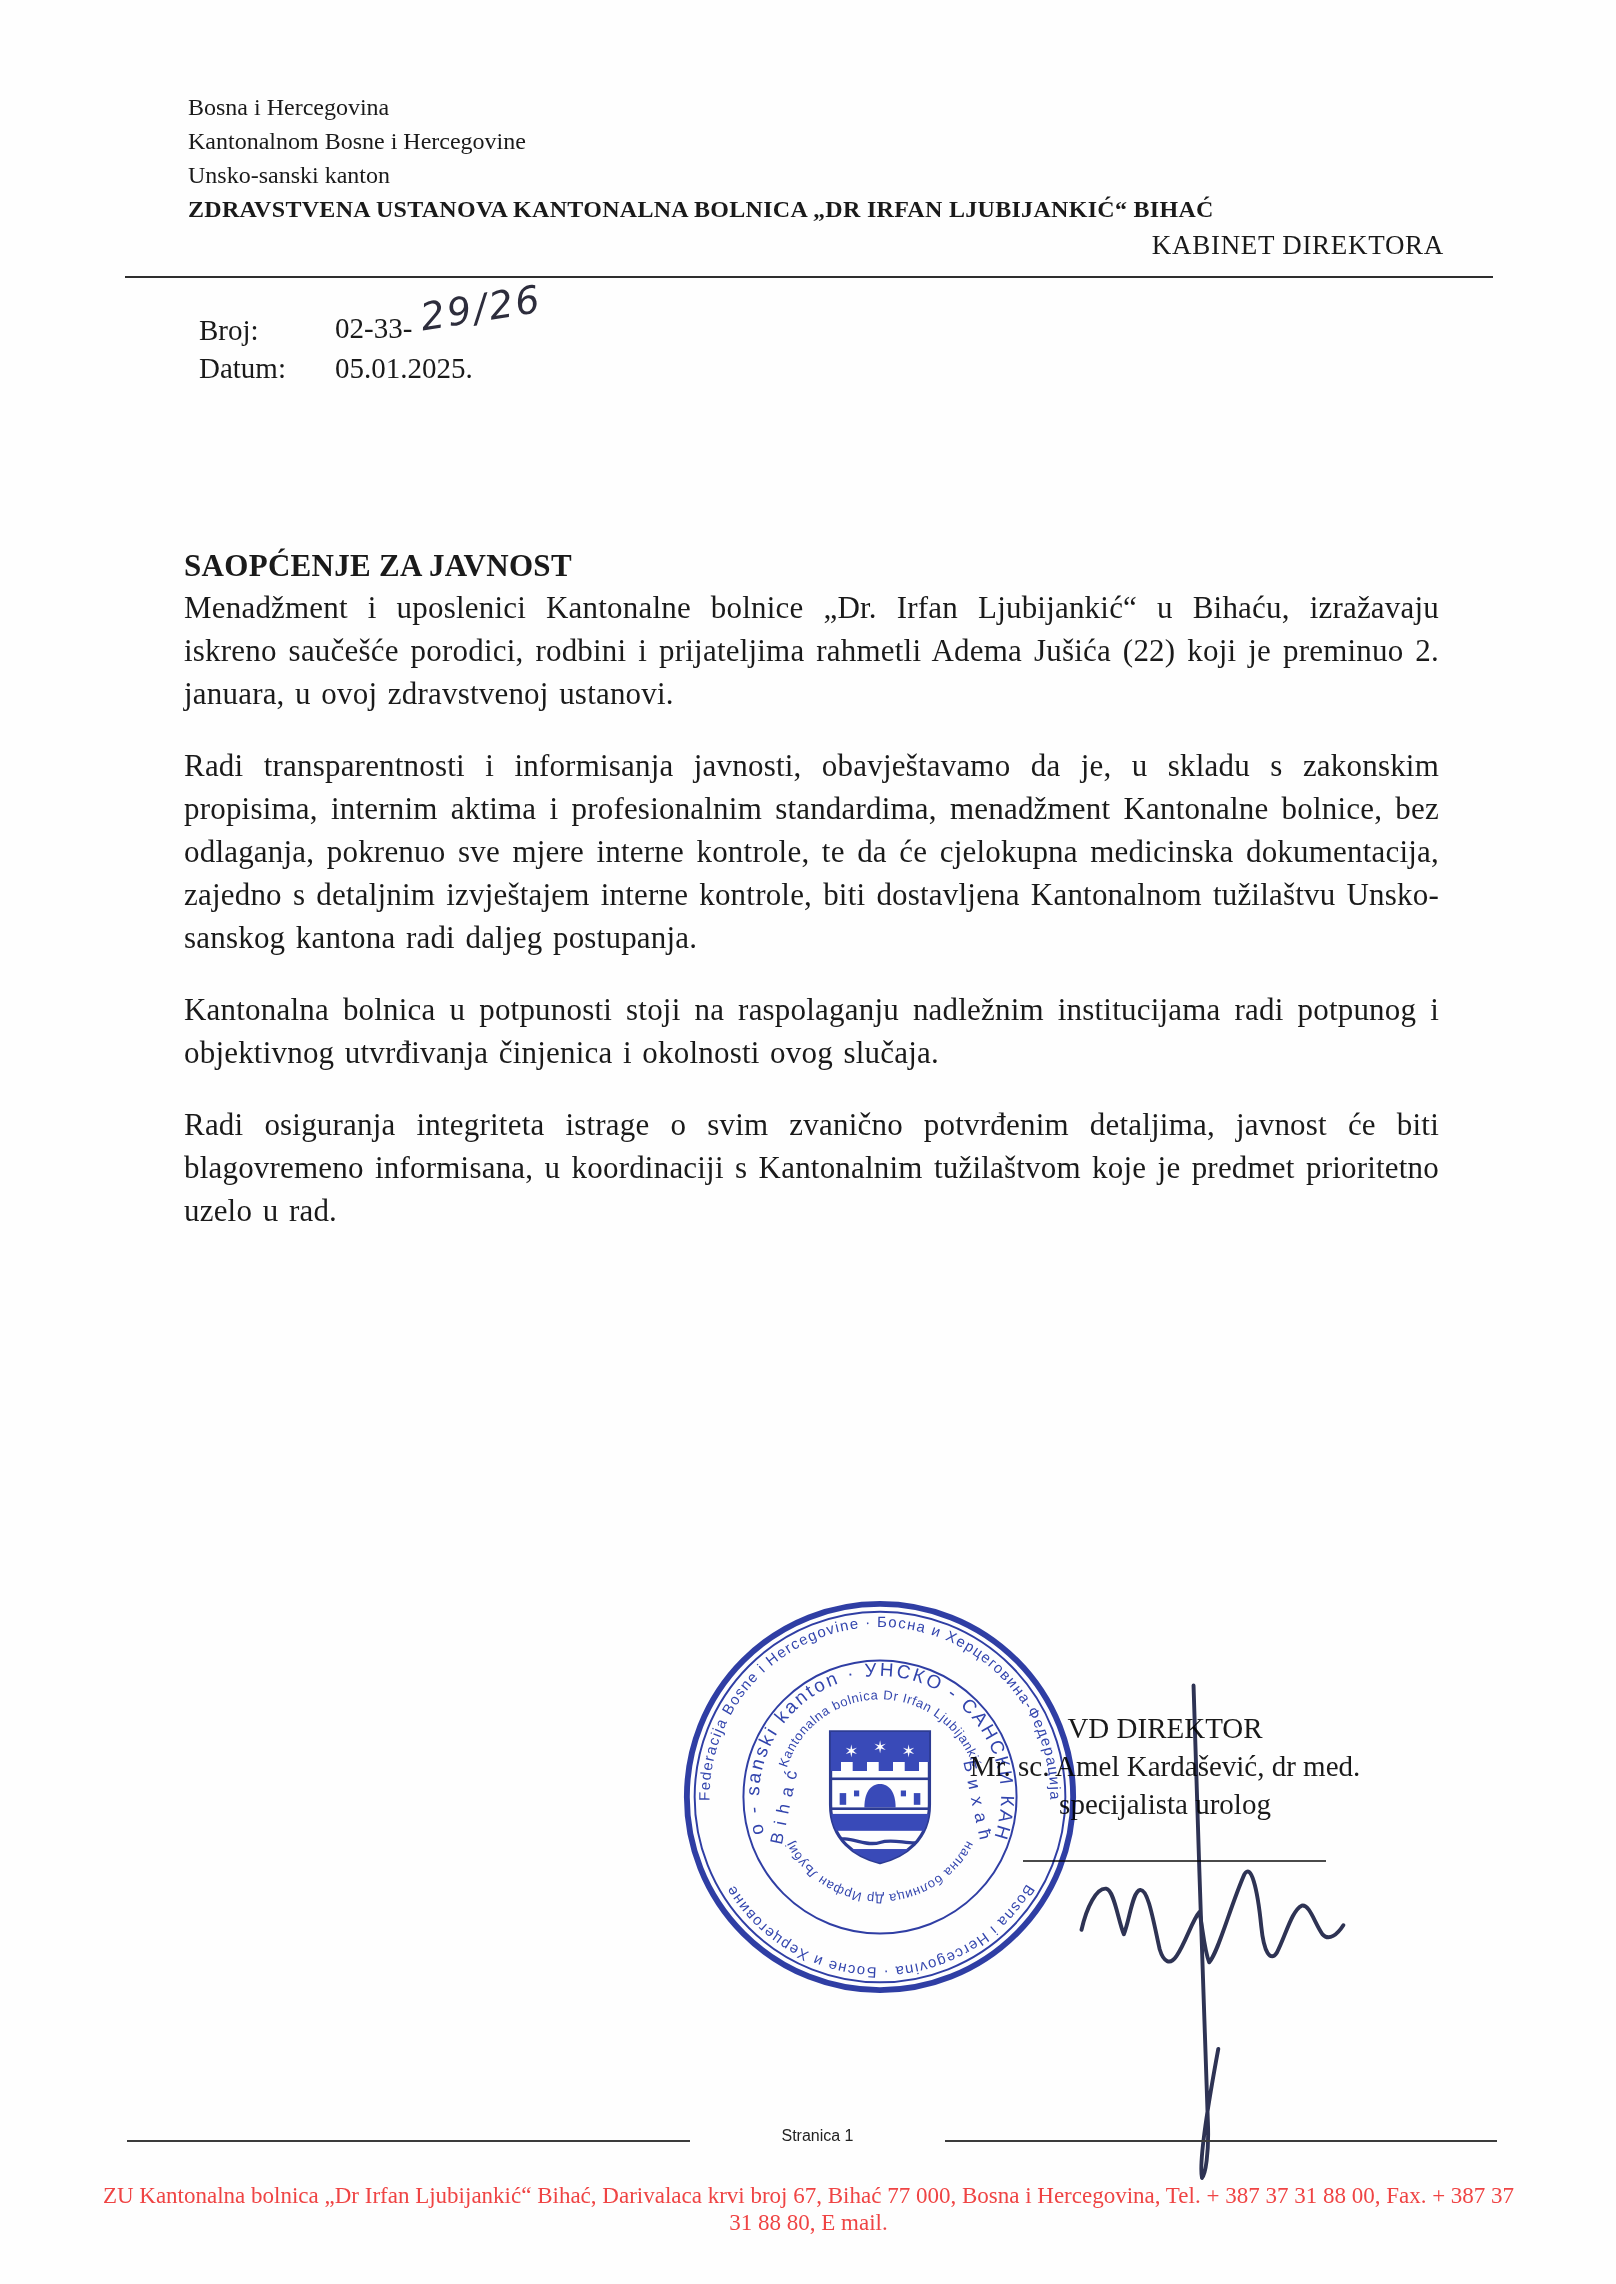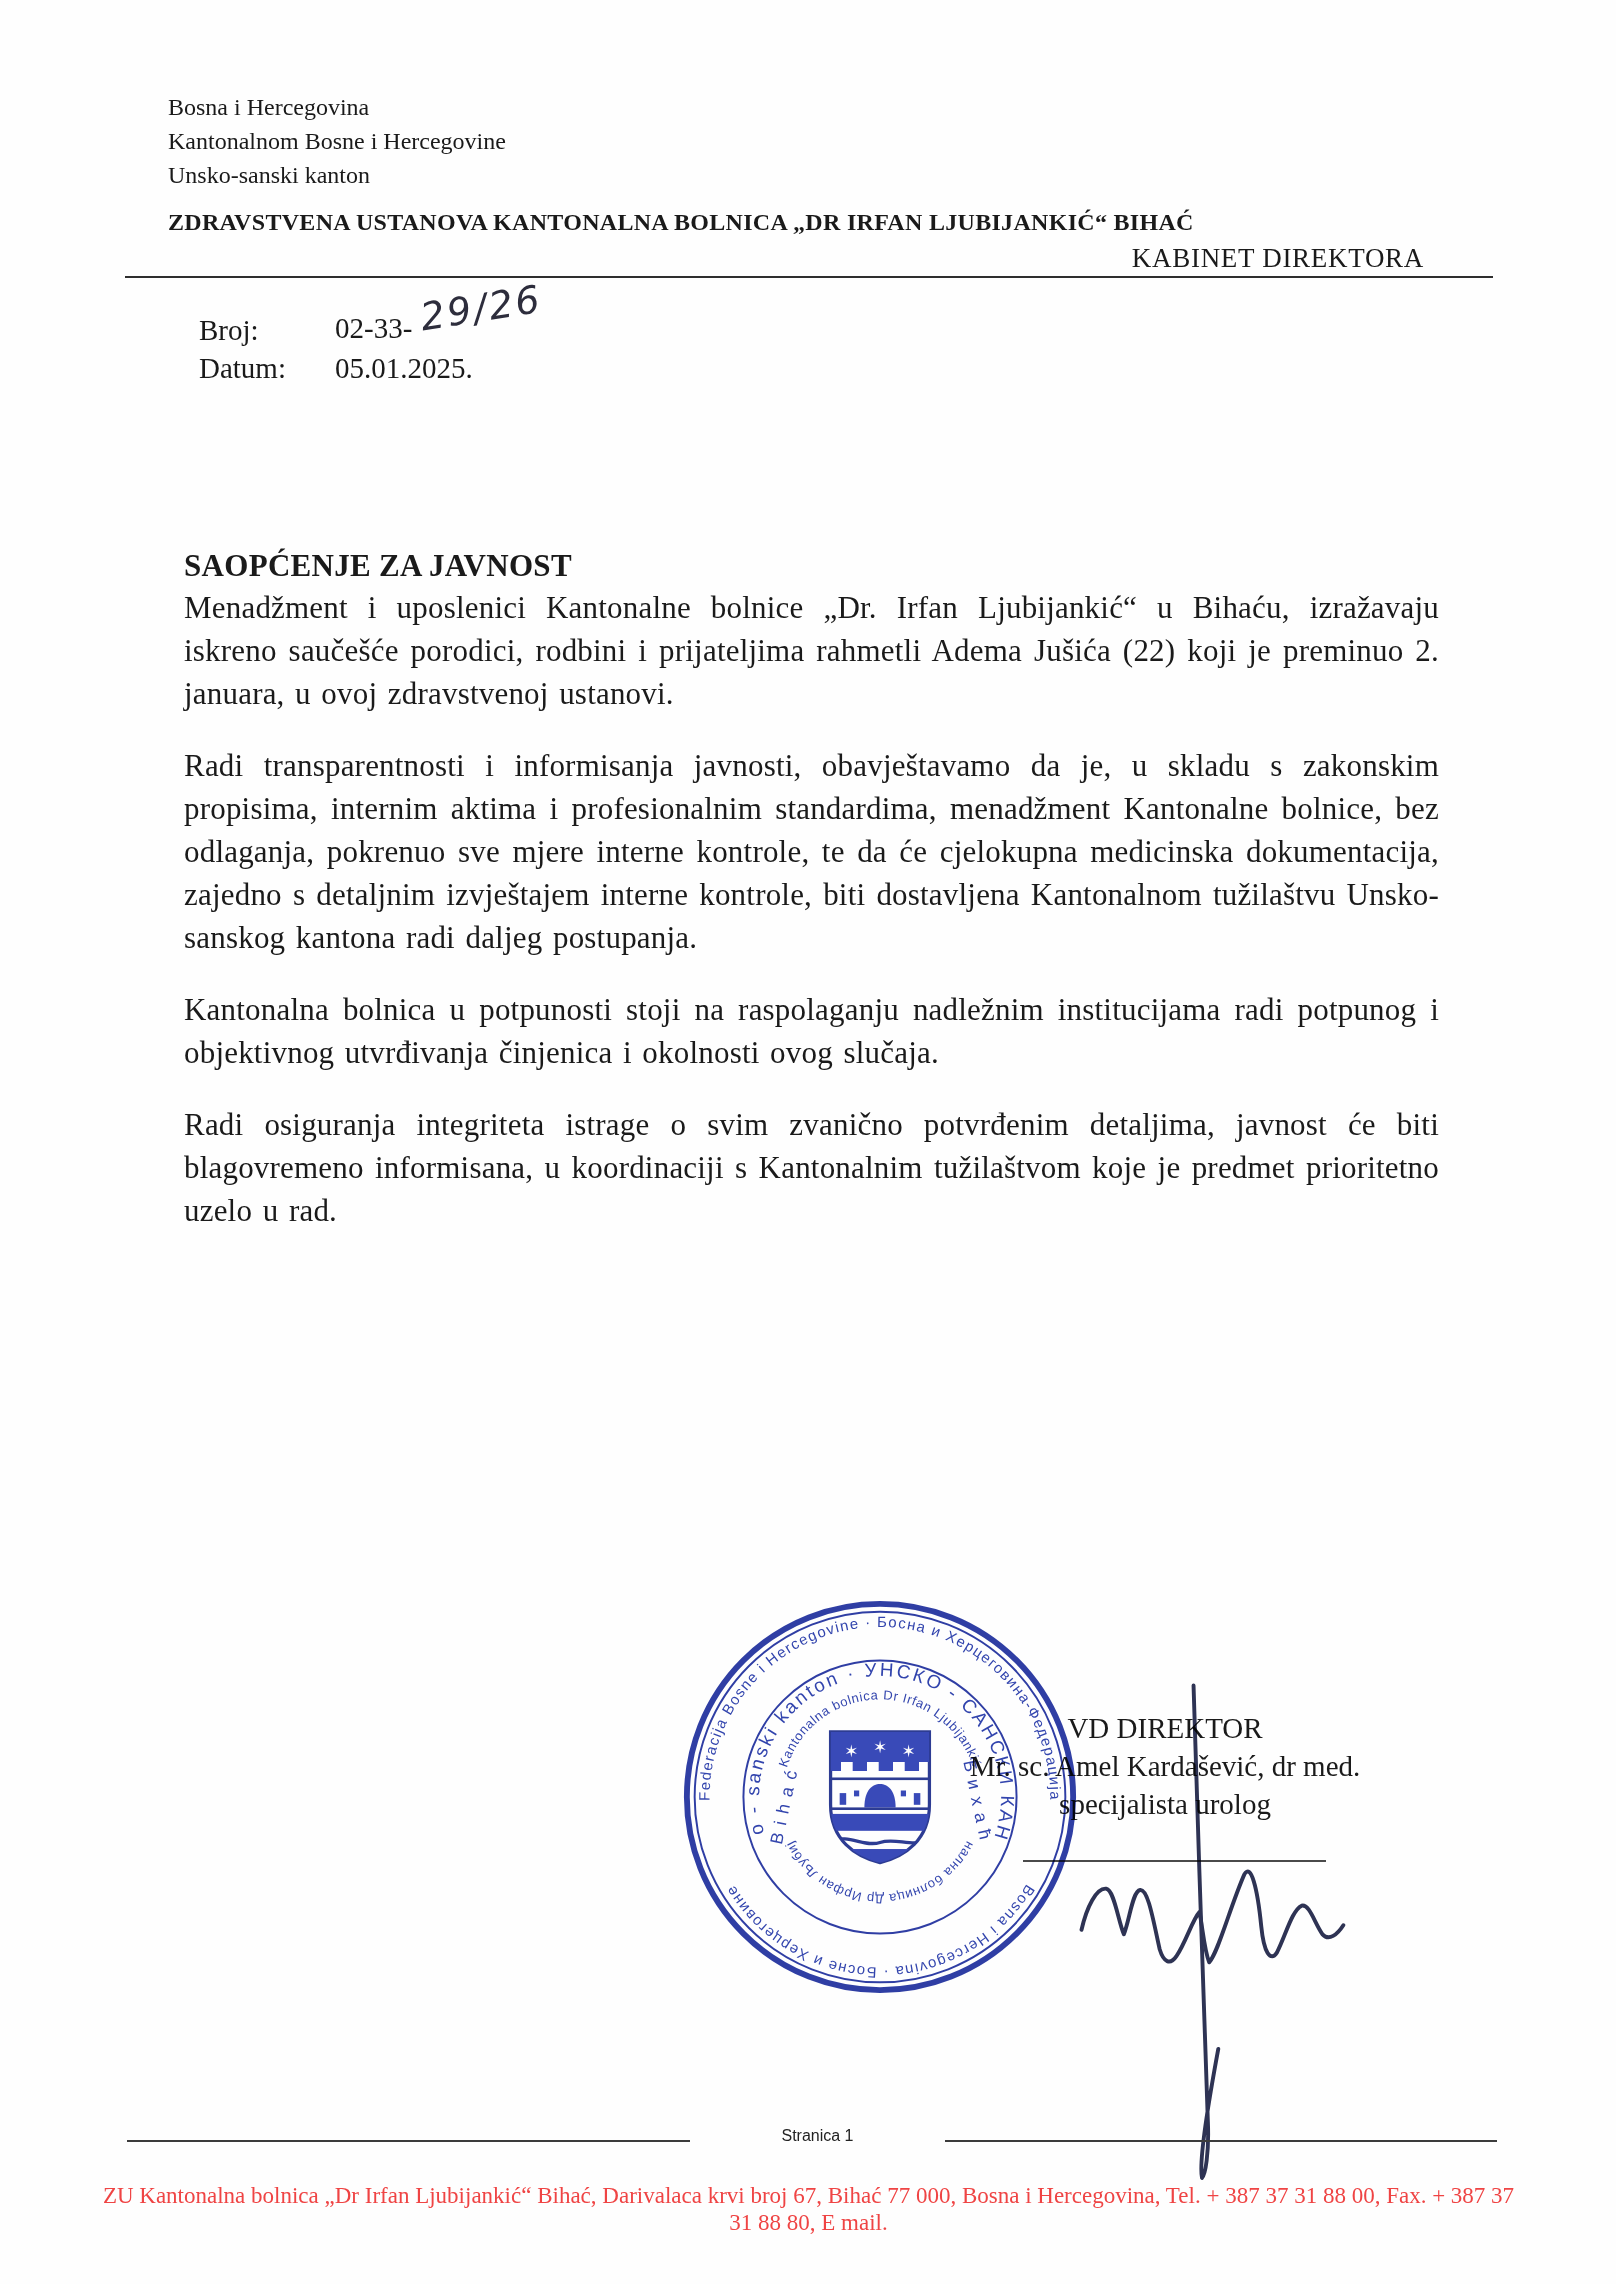--- a/index.html
+++ b/index.html
@@ -7,23 +7,23 @@
     position:relative;
     width:1617px;height:2284px;
     background:#fefefe;
     overflow:hidden;
     font-family:"Liberation Serif","DejaVu Serif",serif;
     color:#1a1a1a;
   }
   .abs{position:absolute;}
 
   
-  .hdr{left:168px;top:90px;width:1256px;}
+  .hdr{left:188px;top:90px;width:1256px;}
   .hdr-line{font-size:24px;line-height:34px;}
-  .hdr-bold{font-size:24px;font-weight:bold;margin-top:17px;letter-spacing:0.3px;}
+  .hdr-bold{font-size:24px;font-weight:bold;margin-top:4px;letter-spacing:0.3px;}
   .hdr-right{margin-top:6.5px;text-align:right;font-size:27px;font-weight:normal;letter-spacing:0.7px;}
   .rule-top{left:125px;top:276px;width:1368px;height:2px;background:#2e2e2e;}
 
   
   .meta-label{left:199px;font-size:29px;}
   .meta-value{left:335px;font-size:29px;}
   .hand{
     left:420px;top:286px;
     font-family:"DejaVu Sans",sans-serif;
     font-style:italic;font-size:38px;font-weight:500;

